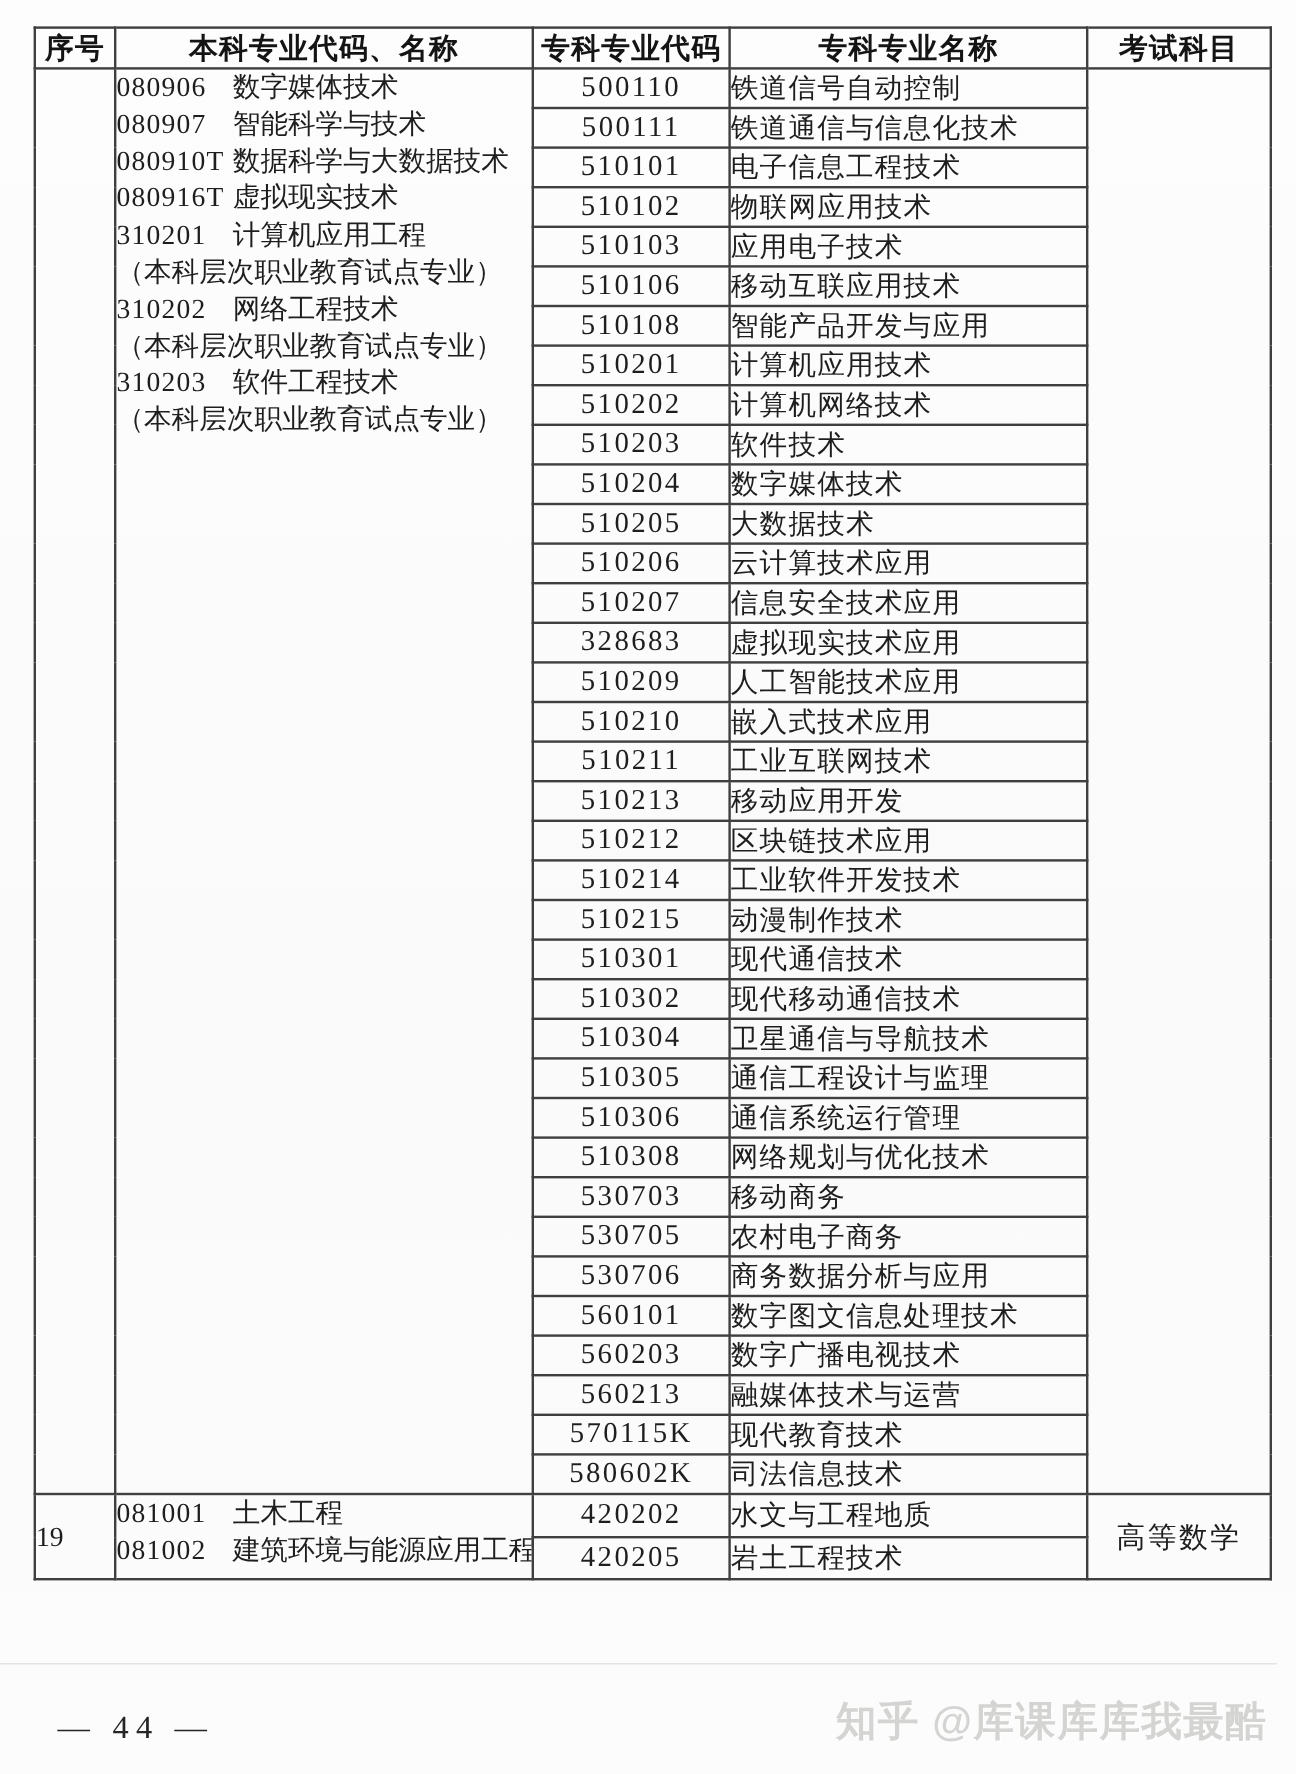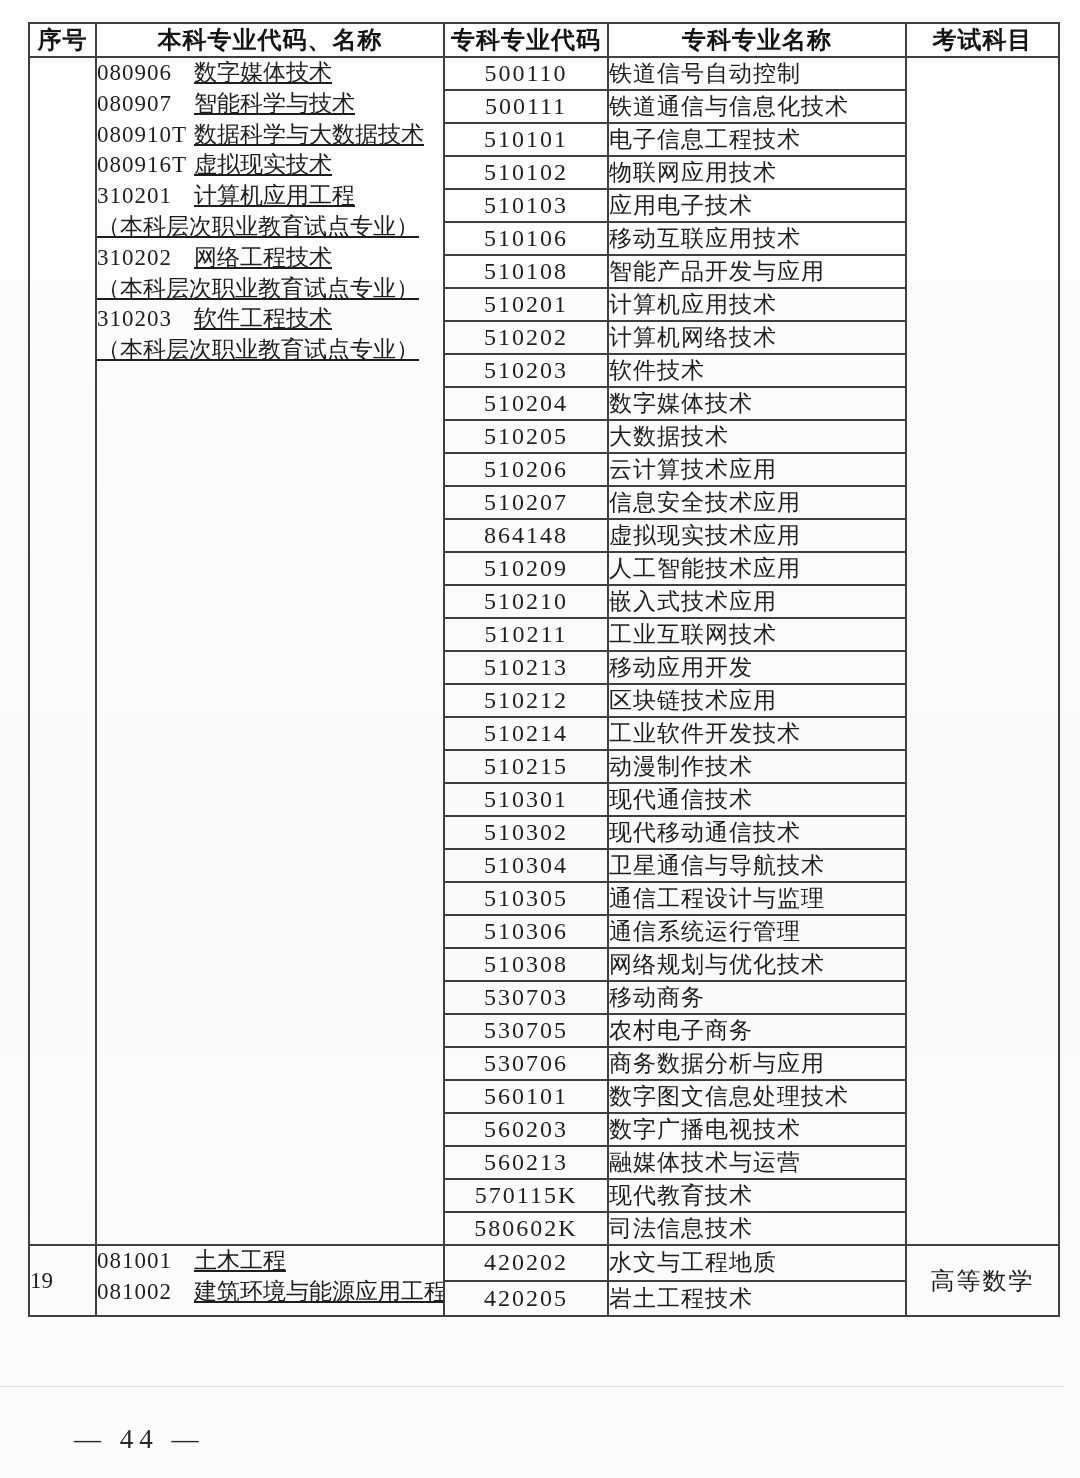--- a/index.html
+++ b/index.html
@@ -43,21 +43,20 @@
     text-align: left;
     vertical-align: middle;
     font-size: 23px;
   }
   td.undergrad {
     vertical-align: top;
     padding: 3px 4px 0 6px;
     font-size: 23px;
     line-height: 30.8px;
     white-space: nowrap;
-    text-decoration: underline;
   }
   .ug-line { white-space: nowrap; }
   .ug-code {
     display: inline-block;
     min-width: 97px;
     letter-spacing: 1px;
   }
   td.code {
     text-align: center;
     font-size: 24px;
@@ -79,21 +78,21 @@
   .artifact-line {
     position: absolute;
     left: 0;
     top: 1386px;
     width: 1064px;
     height: 1px;
     background: #dcdcdc;
   }
   .page-number {
     position: absolute;
-    left: 74px;
+    left: 48px;
     top: 1424px;
     font-size: 27px;
     letter-spacing: 6px;
     color: #262626;
     font-family: "Liberation Serif", "DejaVu Serif", serif;
   }
   .watermark {
     position: absolute;
     right: 24px;
     top: 1412px;
@@ -192,21 +191,21 @@
         </tr>
         <tr class="s1">
           <td class="code">510206</td>
           <td class="name">云计算技术应用</td>
         </tr>
         <tr class="s1">
           <td class="code">510207</td>
           <td class="name">信息安全技术应用</td>
         </tr>
         <tr class="s1">
-          <td class="code">864148</td>
+          <td class="code">328683</td>
           <td class="name">虚拟现实技术应用</td>
         </tr>
         <tr class="s1">
           <td class="code">510209</td>
           <td class="name">人工智能技术应用</td>
         </tr>
         <tr class="s1">
           <td class="code">510210</td>
           <td class="name">嵌入式技术应用</td>
         </tr>
@@ -300,14 +299,15 @@
           <td class="code">420205</td>
           <td class="name">岩土工程技术</td>
         </tr>
       </tbody>
   </table>
 
   <div class="artifact-line"></div>
 
   <div class="page-number">— 44 —</div>
 
+  <div class="watermark">知乎 @库课库库我最酷</div>
 
 </div>
 
 </body></html>

